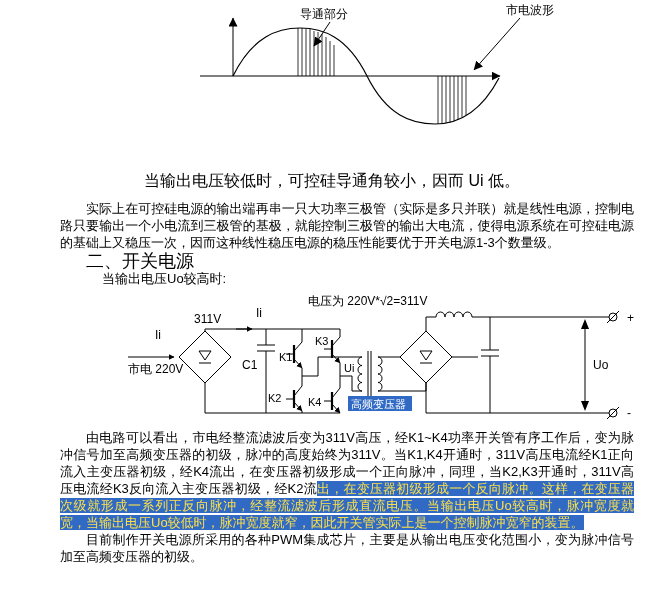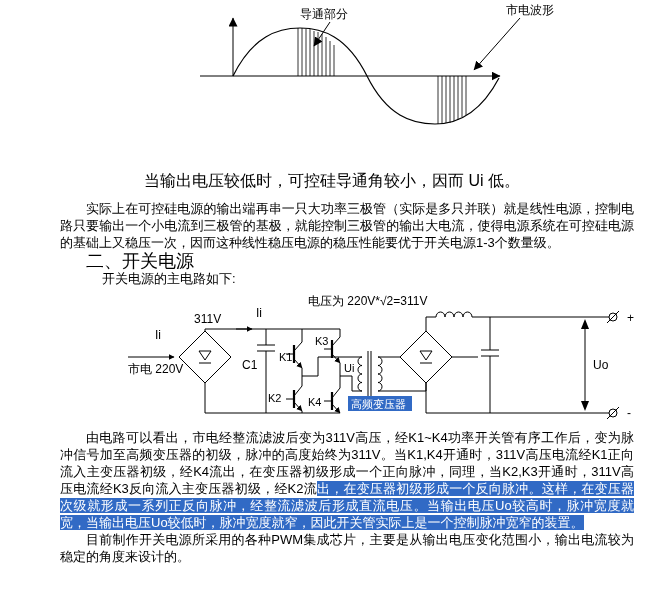--- a/index.html
+++ b/index.html
@@ -9,21 +9,21 @@
     overflow:hidden;
   }
   .caption { text-align:center; font-size:16px; line-height:15px; margin-top:21px; }
   .para {
     margin:0 30px 0 60px; font-size:13px; line-height:17px;
     text-align:justify; text-indent:2em;
   }
   .para.first { margin-top:12px; }
   .heading { margin:2px 30px 0 86px; font-size:18px; line-height:17px; }
   .sub { margin:0 30px 0 102px; font-size:13px; line-height:17px; }
-  .sel { background:#316ac5; color:#ffffff; }
+  .sel { background:#316ac5; color:#fde047; }
   svg { display:block; }
   svg .k  { stroke:#000; fill:none; stroke-width:1; }
   svg .kb { stroke:#000; fill:none; stroke-width:2.2; }
   svg .h  { stroke:#000; fill:none; stroke-width:0.8; }
   svg text { fill:#000; font-size:12px; font-family:"Liberation Sans","DejaVu Sans",sans-serif; }
   svg text.small { font-size:11px; }
   svg text.wht { fill:#ffffff; font-size:11px; }
 </style>
 </head>
 <body>
@@ -77,21 +77,21 @@
       <text x="506" y="14">市电波形</text>
       <line class="k" x1="520" y1="18" x2="474" y2="70" marker-end="url(#wf-ah)"></line>
     </g>
   </svg>
 
   <div class="caption">当输出电压较低时，可控硅导通角较小，因而 Ui 低。</div>
 
   <div class="para first">实际上在可控硅电源的输出端再串一只大功率三极管（实际是多只并联）就是线性电源，控制电路只要输出一个小电流到三极管的基极，就能控制三极管的输出大电流，使得电源系统在可控硅电源的基础上又稳压一次，因而这种线性稳压电源的稳压性能要优于开关电源1-3个数量级。</div>
 
   <div class="heading">二、开关电源</div>
-  <div class="sub">开关电源的主电路如下:</div>
+  <div class="sub">当输出电压Uo较高时:</div>
 
   <svg width="672" height="140" viewBox="0 0 672 140" style="margin-top:2px">
     <defs>
       <marker id="ck-ah" markerWidth="8" markerHeight="7" refX="5.5" refY="3" orient="auto">
         <path d="M0,0 L6,3 L0,6 z" fill="#000"></path>
       </marker>
     </defs>
 
     <text x="308" y="16">电压为 220V*√2=311V</text>
 
@@ -219,15 +219,15 @@
     <g>
       <line class="k" x1="585" y1="38" x2="585" y2="114"></line>
       <polygon points="585,30 581,40 589,40" fill="#000"></polygon>
       <polygon points="585,122 581,112 589,112" fill="#000"></polygon>
       <text x="593" y="80">Uo</text>
     </g>
   </svg>
 
   <div class="para"><span>由电路可以看出，市电经整流滤波后变为311V高压，经K1~K4功率开关管有序工作后，变为脉冲信号加至高频变压器的初级，脉冲的高度始终为311V。当K1,K4开通时，311V高压电流经K1正向流入主变压器初级，经K4流出，在变压器初级形成一个正向脉冲，同理，当K2,K3开通时，311V高压电流经K3反向流入主变压器初级，经K2流</span><span class="sel">出，在变压器初级形成一个反向脉冲。这样，在变压器次级就形成一系列正反向脉冲，经整流滤波后形成直流电压。当输出电压Uo较高时，脉冲宽度就宽，当输出电压Uo较低时，脉冲宽度就窄，因此开关管实际上是一个控制脉冲宽窄的装置。</span></div>
 
-  <div class="para">目前制作开关电源所采用的各种PWM集成芯片，主要是从输出电压变化范围小，输出电流较为稳定的角度来设计的。</div>
+  <div class="para">目前制作开关电源所采用的各种PWM集成芯片，主要是从输出电压变化范围小，变为脉冲信号加至高频变压器的初级。</div>
 
 </div>
 
 </body></html>

